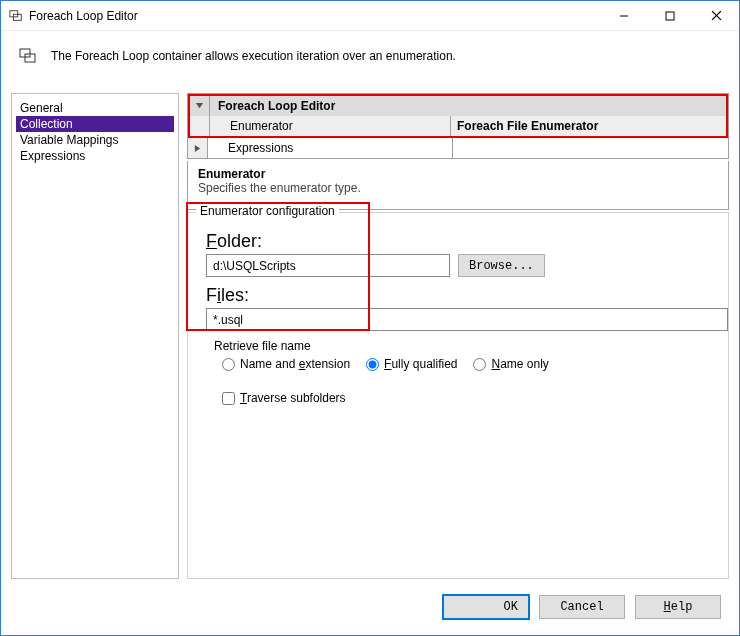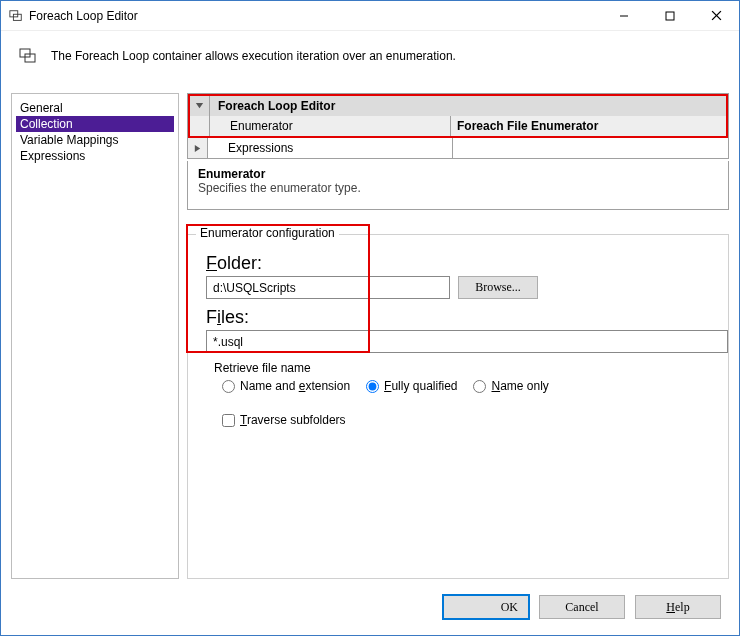--- a/index.html
+++ b/index.html
@@ -132,21 +132,20 @@
   .desc-box {
     border: 1px solid #a0a0a0;
     border-top: none;
     padding: 6px 10px 14px 10px;
   }
   .desc-box .h { font-weight: bold; }
   .desc-box .t { color: #444; }
   .config {
     position: relative;
     border: 1px solid #d0d0d0;
-    margin-top: 22px;
     padding: 16px 0 18px 12px;
     flex: 1;
   }
   .config .legend {
     position: absolute;
     top: -9px;
     left: 8px;
     background: #fff;
     padding: 0 4px;
     font-size: 12px;
@@ -173,21 +172,21 @@
     padding: 2px 6px;
     font-family: inherit;
     font-size: 12px;
     background: #fff;
   }
   .btn {
     height: 23px;
     min-width: 80px;
     border: 1px solid #adadad;
     background: #e1e1e1;
-    font-family: Liberation Serif, serif;
+    font-family: Liberation Mono, monospace;
     font-size: 12px;
     cursor: pointer;
     padding: 0 10px;
   }
   .radio-row {
     display: flex;
     gap: 16px;
     margin: 4px 0 10px 22px;
     align-items: center;
   }

